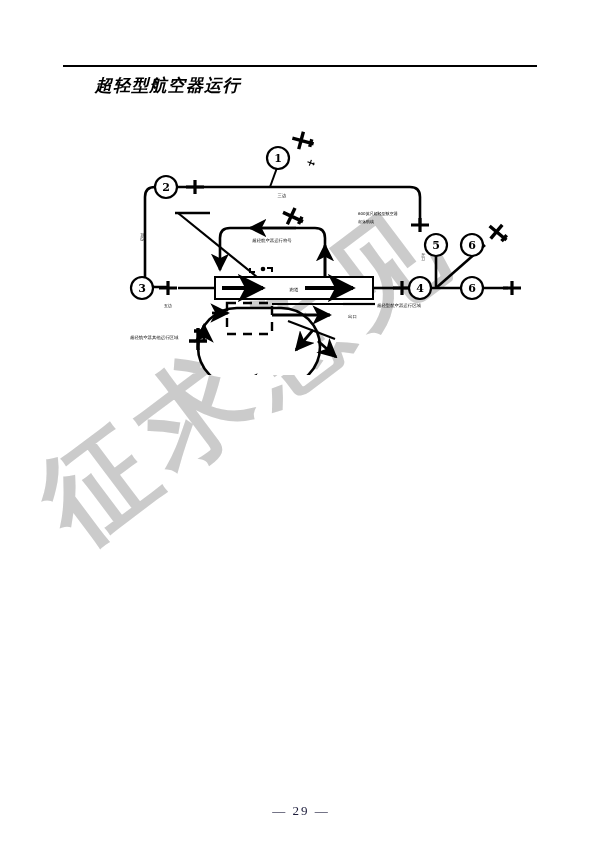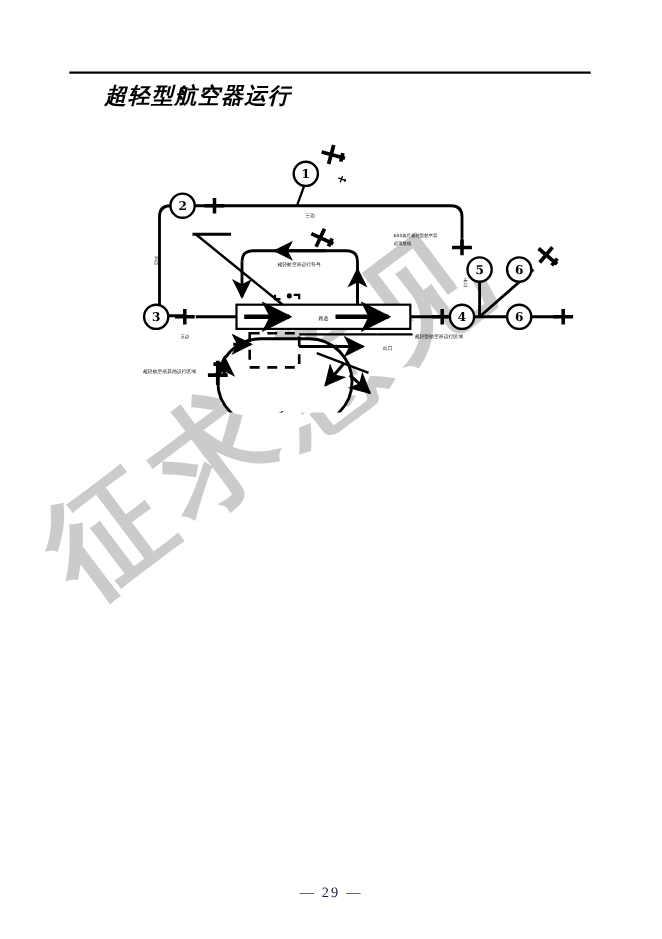--- a/index.html
+++ b/index.html
@@ -32,21 +32,21 @@
     height: 2px;
     background: #000;
   }
   #page-title {
     position: absolute;
     left: 95px;
     top: 74px;
     font-family: "DejaVu Serif", "Liberation Serif", serif;
     font-weight: bold;
     font-style: italic;
-    font-size: 20px;
+    font-size: 17px;
     letter-spacing: 1.2px;
     white-space: nowrap;
   }
 
   
   #watermark {
     position: absolute;
     left: 55px;
     top: 355px;
     width: 400px;

